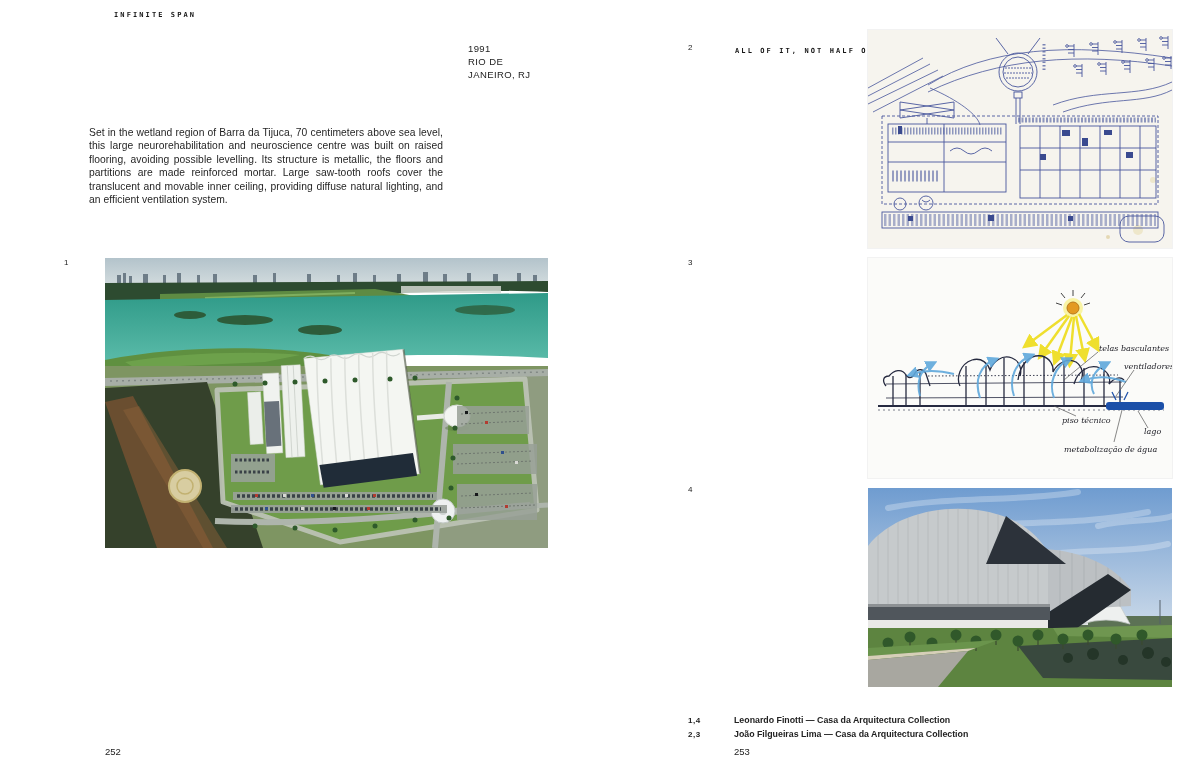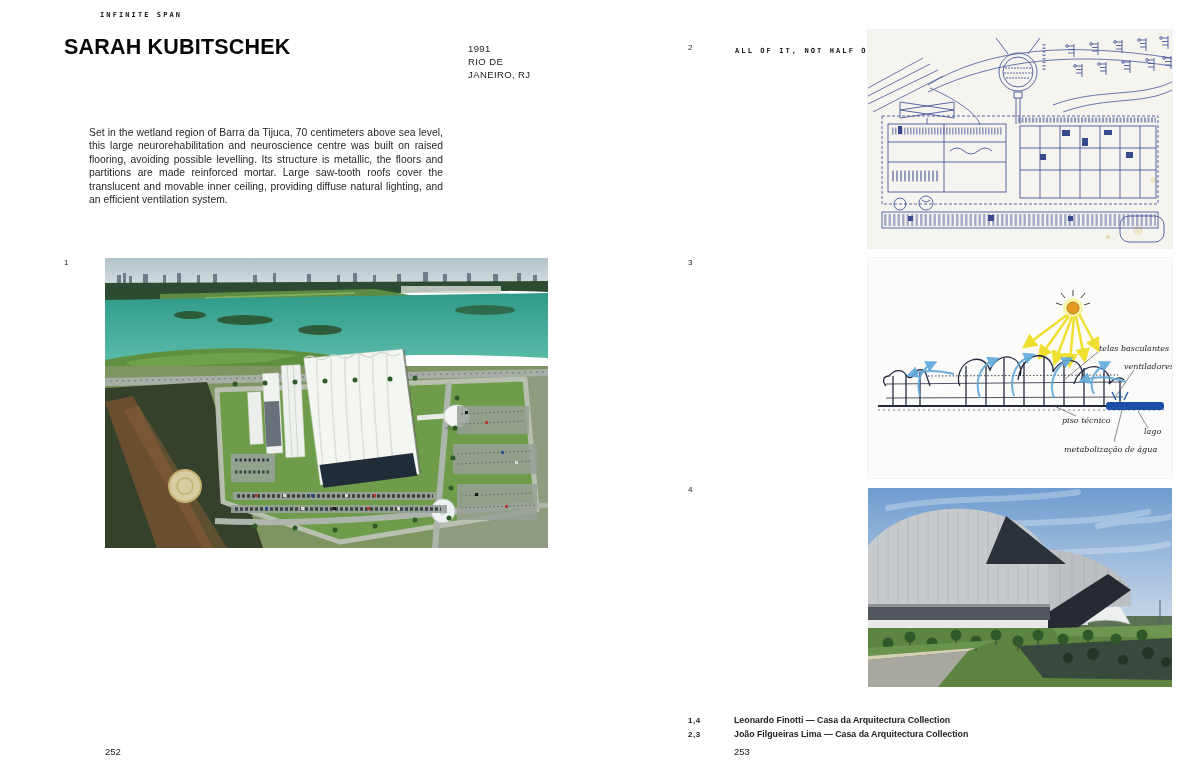--- a/index.html
+++ b/index.html
@@ -17,24 +17,23 @@
   .pageno{font-size:9.5px;color:#222;}
   .credits{font-size:8.8px;line-height:13.5px;color:#222;}
   .credit-row{display:flex;}
   .credit-no{width:46px;font-size:8px;letter-spacing:.5px;}
   .paper{box-shadow:0 0 0 1px rgba(0,0,0,0.05);}
   svg{display:block;}
 </style>
 </head>
 <body>
 
-<div class="abs runhead" style="left:100px;top:11px;">INFINITE SPAN</div>
+<div class="abs runhead" style="left:114px;top:11px;">INFINITE SPAN</div>
 
 <div class="abs title" style="left:64px;top:36px;">
-  <div>SARAH KUBITSCHEK</div>
 </div>
 
 <div class="abs meta" style="left:468px;top:42px;">
   <div>1991</div>
   <div>RIO DE</div>
   <div>JANEIRO, RJ</div>
 </div>
 
 <div class="abs body-text" style="left:64px;top:126px;">Set in the wetland region of Barra da Tijuca, 70 centimeters above sea level, this large neurorehabilitation and neuroscience centre was built on raised flooring, avoiding possible levelling. Its structure is metallic, the floors and partitions are made reinforced mortar. Large saw-tooth roofs cover the translucent and movable inner ceiling, providing diffuse natural lighting, and an efficient ventilation system.</div>
 

